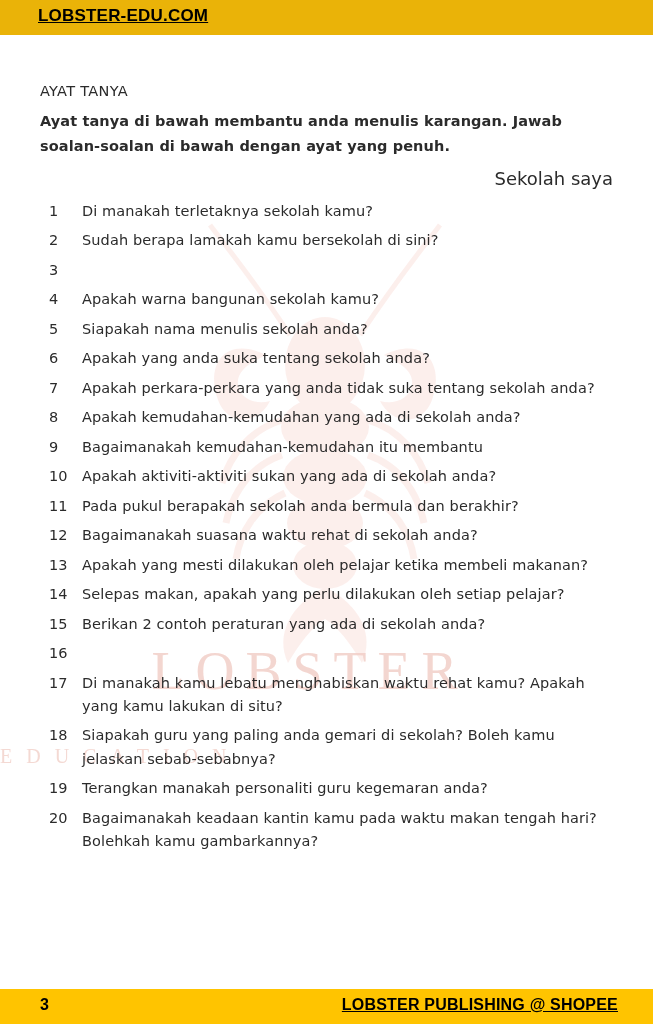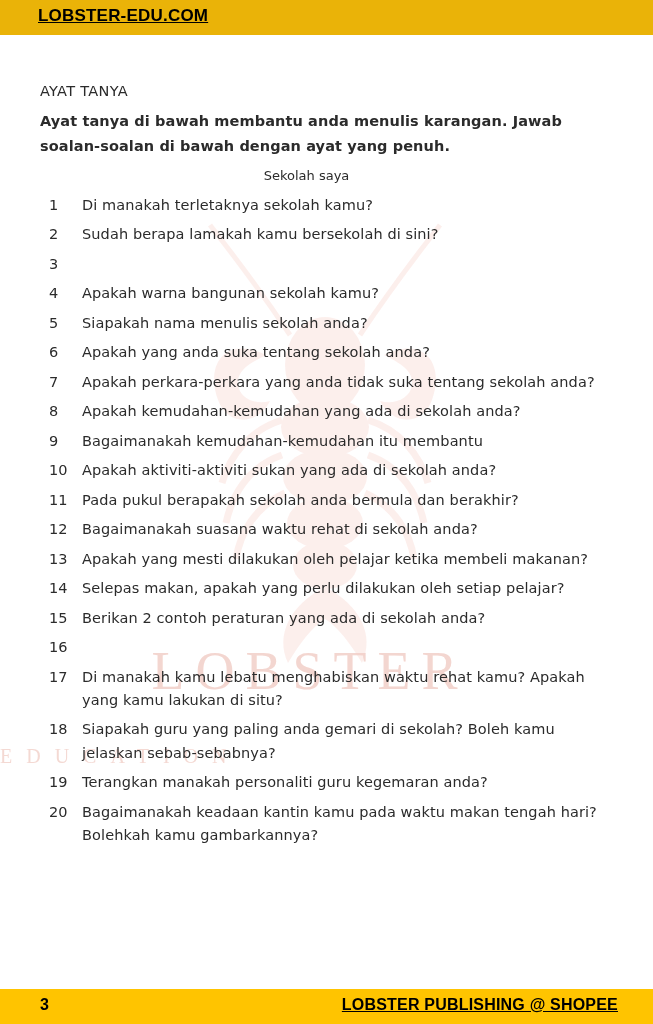--- a/index.html
+++ b/index.html
@@ -96,22 +96,22 @@
   .intro-para {
     margin: 10px 40px 0 40px;
     font-size: 14.5px;
     color: #2b2b2b;
     line-height: 1.75;
     letter-spacing: 0.1px;
     font-weight: bold;
   }
   .section-title {
     margin: 8px 0 0 0;
-    text-align: center;
-    font-size: 13px;
+    text-align: right;
+    font-size: 18px;
     color: #2b2b2b;
     padding-right: 40px;
   }
 
   .qlist {
     margin: 8px 0 0 0;
     padding: 0;
     list-style: none;
   }
   .qrow {

